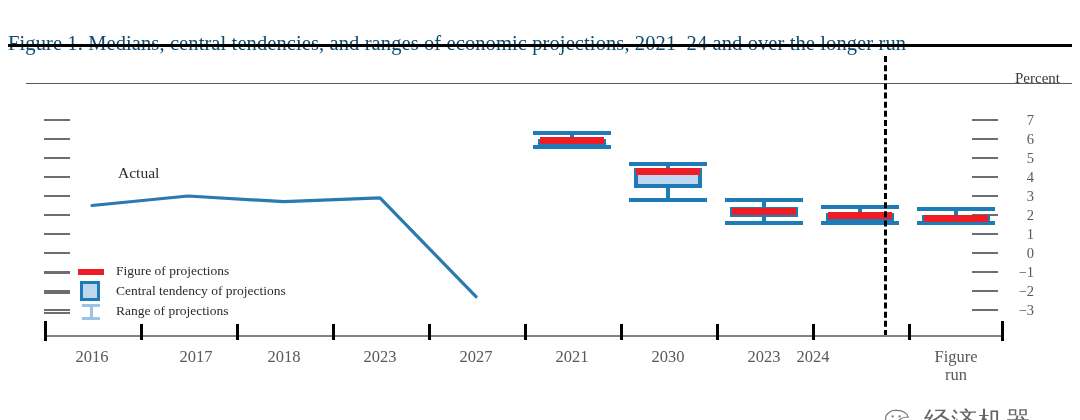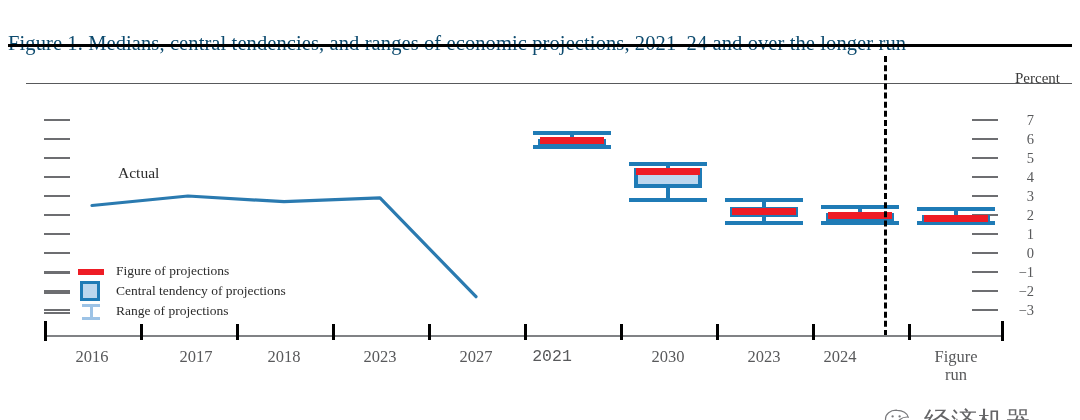--- a/index.html
+++ b/index.html
@@ -367,24 +367,24 @@
         <div class="x-tick" style="left: 716px;"></div>
         <div class="x-tick" style="left: 812px;"></div>
         <div class="x-tick" style="left: 908px;"></div>
       </div>
     <div id="x-labels">
         <div class="x-tick-label" style="left: 92px; text-align: right;">2016</div>
         <div class="x-tick-label" style="left: 196px;">2017</div>
         <div class="x-tick-label" style="left: 284px;">2018</div>
         <div class="x-tick-label" style="left: 380px;">2023</div>
         <div class="x-tick-label" style="left: 476px;">2027</div>
-        <div class="x-tick-label" style="left: 552px; font-family: Liberation Mono, monospace;">2021</div>
+        <div class="x-tick-label" style="left: 572px;">2021</div>
         <div class="x-tick-label" style="left: 668px;">2030</div>
         <div class="x-tick-label" style="left: 764px;">2023</div>
-        <div class="x-tick-label" style="left: 840px;">2024</div>
+        <div class="x-tick-label" style="left: 813px;">2024</div>
         <div class="x-tick-label" style="left: 956px;">
           <div>Figure</div>
           <div>run</div>
         </div>
       </div>
 
     <div id="legend">
         <div class="legend-row" style="top: 212px;">
           <div class="legend-rule"></div>
           <div class="legend-median-swatch"></div>

